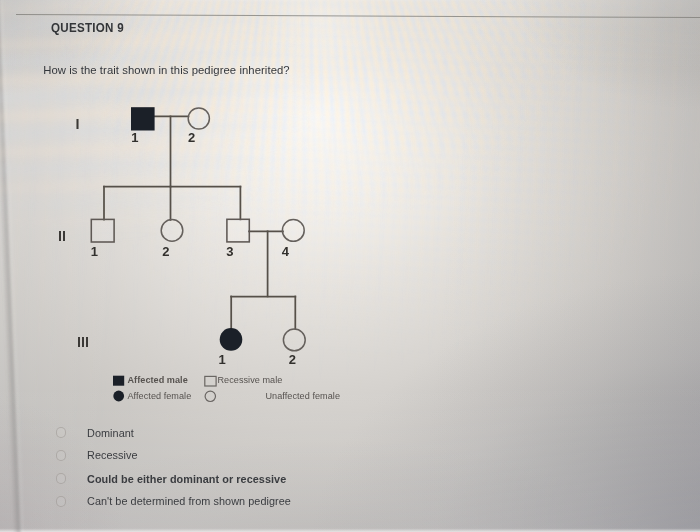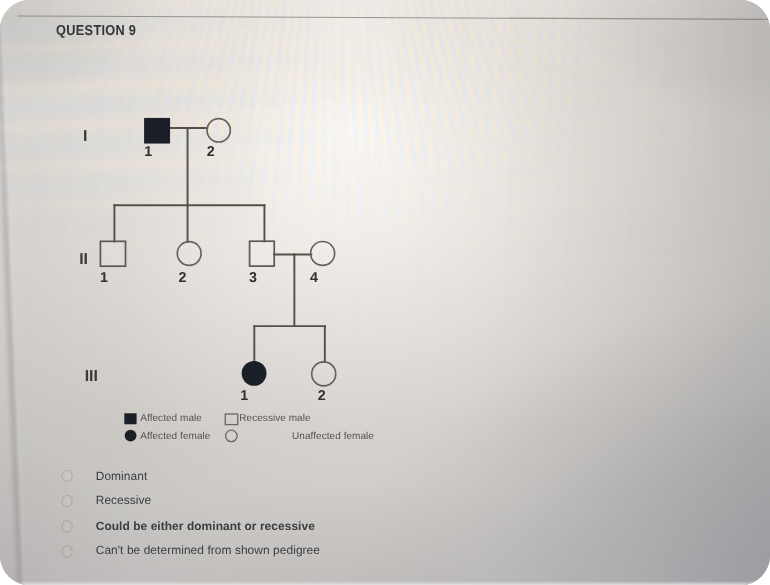--- a/index.html
+++ b/index.html
@@ -1,19 +1,19 @@
 <!DOCTYPE html>
 <html><head>
 <meta charset="utf-8">
 <style>
   html,body{margin:0;padding:0;background:#fff;}
   body{width:700px;height:532px;overflow:hidden;
        font-family:"Liberation Sans",sans-serif;
        -webkit-font-smoothing:antialiased;}
-  #page{position:relative;width:700px;height:532px;overflow:hidden;border-radius:27px;}
+  #page{position:relative;width:700px;height:532px;overflow:hidden;}
 
   
   .bg-base{position:absolute;inset:0;background:#bdbbb9;}
   
   .bg-l1{position:absolute;inset:0;
     background:radial-gradient(575px 545px at 318px 118px,
        rgb(255,255,255) 0%,
        rgb(244,242,239) 15%,
        rgb(231,228,224) 30%,
        rgb(218,215,211) 45%,
@@ -317,20 +317,21 @@
         <path d="M300 -330L1292.4 657.5"></path>
       </g>
     </svg>
 
   <div class="blurwrap">
 
   <div class="divider" style="left:16px;top:14.3px;width:684px;transform:rotate(0.26deg);"></div>
 
   <div class="qtitle" style="left:50.8px;top:19.6px;">QUESTION 9</div>
 
+  <div class="qtext" style="left:43.2px;top:64.4px;">How is the trait shown in this pedigree inherited?</div>
 
   <svg class="ped" width="700" height="532" viewBox="0 0 700 532">
     <g stroke="#565049" stroke-width="1.75" fill="none" stroke-linecap="square">
 
       <path d="M154.8 116.4 H188.4"></path>
 
       <path d="M170.5 116.4 V186.6"></path>
 
       <path d="M104 186.6 H240.4"></path>
 
@@ -366,27 +367,27 @@
 
   <div class="idnum" style="left:131.2px;top:129.6px;">1</div>
   <div class="idnum" style="left:188px;top:129.6px;">2</div>
   <div class="idnum" style="left:90.8px;top:244.2px;">1</div>
   <div class="idnum" style="left:162.3px;top:244.2px;">2</div>
   <div class="idnum" style="left:226.3px;top:244.2px;">3</div>
   <div class="idnum" style="left:281.8px;top:244.2px;">4</div>
   <div class="idnum" style="left:218.4px;top:352.2px;">1</div>
   <div class="idnum" style="left:288.8px;top:352.2px;">2</div>
 
-  <div class="lgtext" style="left:127.5px;top:375px;">Affected male</div>
+  <div class="lgtext" style="left:127.5px;top:375px;font-weight:bold;">Affected male</div>
   <div class="lgtext" style="left:217.5px;top:375px;">Recessive male</div>
   <div class="lgtext" style="left:127.5px;top:391px;text-align:center;">Affected female</div>
   <div class="lgtext" style="left:217.5px;top:391px;margin-left:48px;">Unaffected female</div>
 
   <div class="genlabel" style="left:75.4px;top:115.5px;">I</div>
-  <div class="genlabel" style="left:72px;top:227.7px;">II</div>
+  <div class="genlabel" style="left:58px;top:227.7px;">II</div>
   <div class="genlabel" style="left:77.0px;top:333.5px;">III</div>
 
   <div class="optrow">
     <div class="radio" style="left:55.7px;top:427.0px;"></div>
     <div class="opttext" style="left:71.0px;top:426.6px;">Dominant</div>
   </div>
   <div class="optrow">
     <div class="radio" style="left:55.7px;top:450.2px;"></div>
     <div class="opttext" style="left:71.0px;top:449px;">Recessive</div>
   </div>

